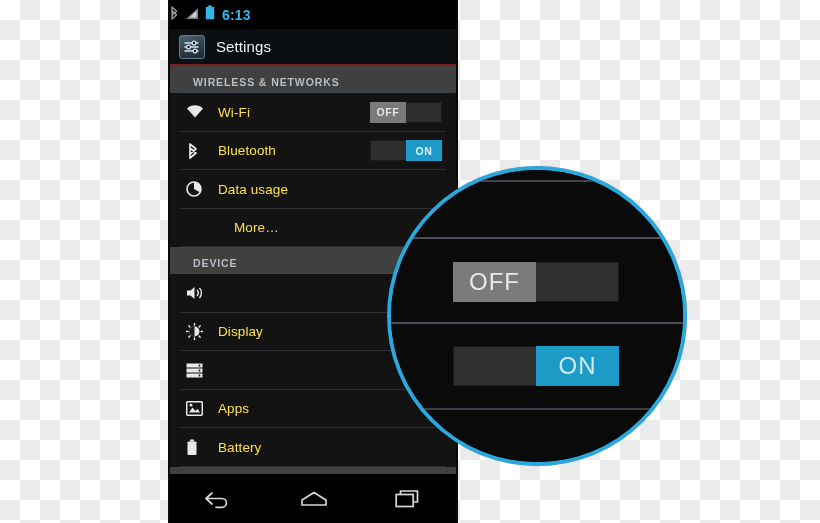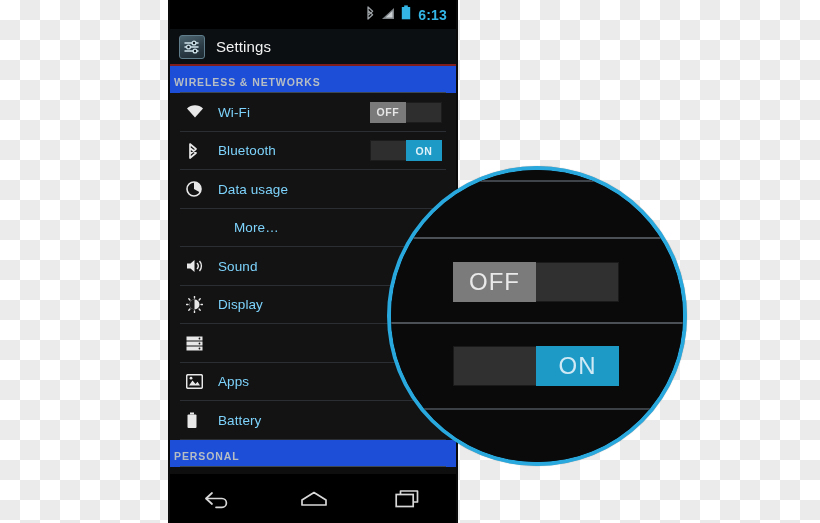--- a/index.html
+++ b/index.html
@@ -45,21 +45,20 @@
     overflow: hidden;
   }
 
   
   .statusbar {
     position: relative;
     height: 29px;
     background: #000000;
     display: flex;
     align-items: center;
-    justify-content: flex-end;
     padding-right: 9px;
     gap: 6px;
   }
   .sb-icon { display: block; }
   .sb-time {
     color: #33b5e5;
     font-size: 14px;
     font-weight: bold;
     letter-spacing: 0.2px;
     line-height: 1;
@@ -97,22 +96,22 @@
     background: #0e0e0e;
     height: 408px;
     overflow: hidden;
   }
   .section-header {
     position: relative;
     color: #b6bec4;
     font-size: 10.5px;
     font-weight: bold;
     letter-spacing: 0.9px;
-    padding: 10px 0 5px 4px;
-    background: #1d4ed8;
+    padding: 10px 0 5px 23px;
+    background: #404040;
   }
   .section-header::after {
     content: "";
     position: absolute;
     left: 10px; right: 10px; bottom: 0;
     height: 1px;
     background: #3c4751;
   }
   .row {
     position: relative;
@@ -130,21 +129,21 @@
     background: #2b2f33;
   }
   .row-icon {
     width: 20px;
     display: flex;
     align-items: center;
     justify-content: flex-start;
     flex: 0 0 auto;
   }
   .row-label {
-    color: #7dd3fc;
+    color: #fde047;
     font-size: 13.5px;
     margin-left: 12px;
     letter-spacing: 0.1px;
     flex: 1 1 auto;
   }
   .row.indent .row-label { margin-left: 48px; }
 
   
   .toggle {
     position: relative;
@@ -329,30 +328,30 @@
               <path d="M8 8 L8 1 A7 7 0 0 1 14.2 11.4 Z" fill="#e8e8e8"></path>
             </svg>
           </span>
           <span class="row-label">Data usage</span>
         </div>
 
         <div class="row indent">
           <span class="row-label">More…</span>
         </div>
 
+        <div class="section-header">DEVICE</div>
 
         <div class="row">
           <span class="row-icon">
             <svg width="18" height="16" viewBox="0 0 18 16">
               <path d="M1 5.5 L4.5 5.5 L8.5 2 L8.5 14 L4.5 10.5 L1 10.5 Z" fill="#e8e8e8"></path>
               <path d="M11 5 A4.5 4.5 0 0 1 11 11" fill="none" stroke="#e8e8e8" stroke-width="1.4"></path>
               <path d="M13.5 3 A7.5 7.5 0 0 1 13.5 13" fill="none" stroke="#e8e8e8" stroke-width="1.4"></path>
             </svg>
           </span>
-          <span class="row-label">Sound</span>
         </div>
 
         <div class="row">
           <span class="row-icon">
             <svg width="17" height="17" viewBox="0 0 17 17">
               <circle cx="8.5" cy="8.5" r="5" fill="#e8e8e8"></circle>
               <path d="M8.5 3.5 A5 5 0 0 0 8.5 13.5 Z" fill="#1a1a1a"></path>
               <g stroke="#e8e8e8" stroke-width="1.4" stroke-linecap="round">
                 <line x1="8.5" y1="0.5" x2="8.5" y2="2"></line>
                 <line x1="8.5" y1="15" x2="8.5" y2="16.5"></line>

